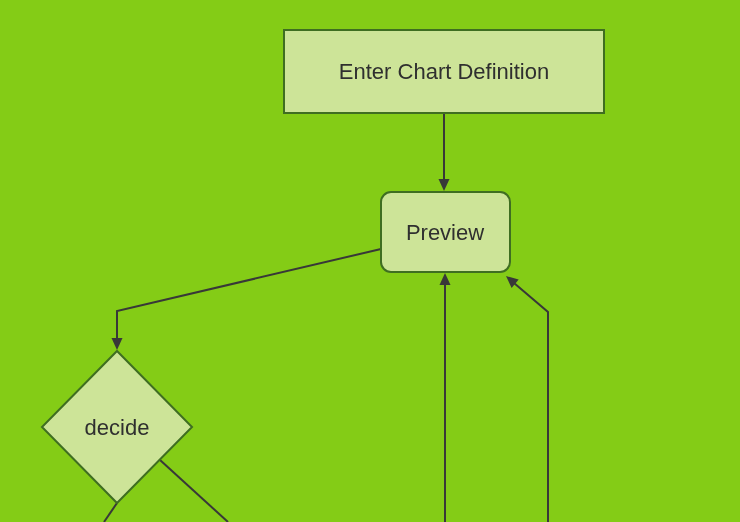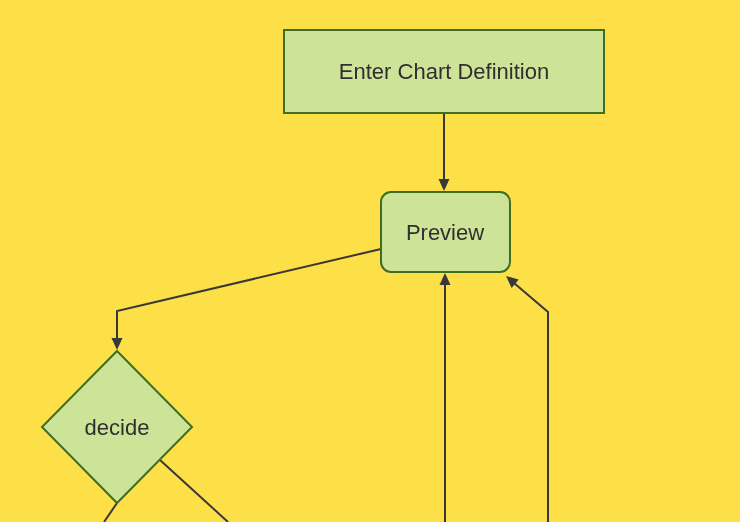--- a/index.html
+++ b/index.html
@@ -5,21 +5,21 @@
   html, body {
     margin: 0;
     padding: 0;
     background: #ffffff;
     font-family: "Liberation Sans", sans-serif;
   }
   .canvas {
     position: relative;
     width: 740px;
     height: 522px;
-    background: #fde047;
+    background: #84cc16;
     overflow: hidden;
   }
   svg { display: block; }
   .edge-line {
     fill: none;
     stroke-width: 2px;
   }
   .node-shape {
     stroke-width: 2px;
   }

